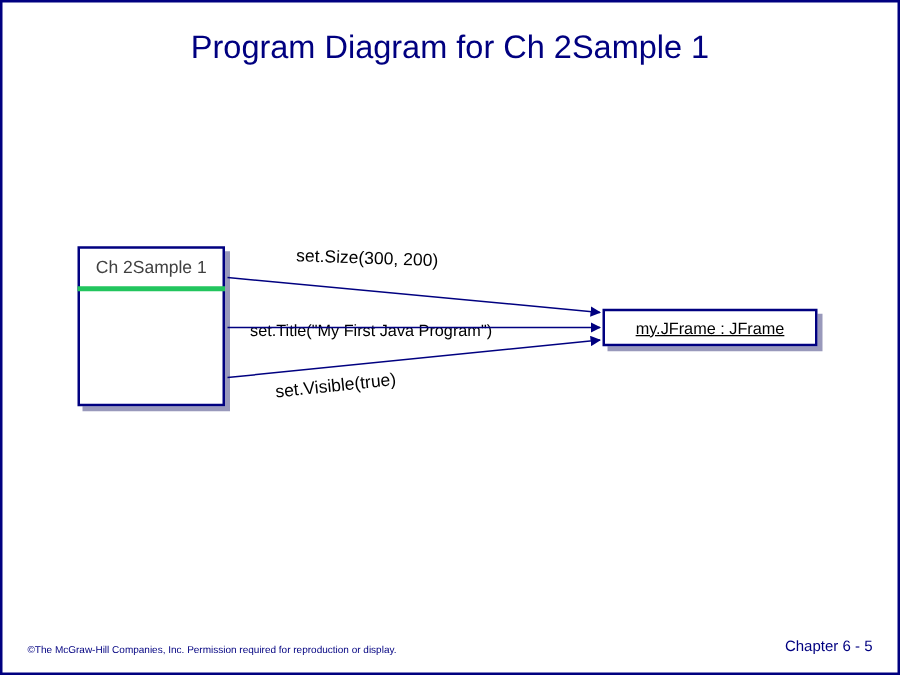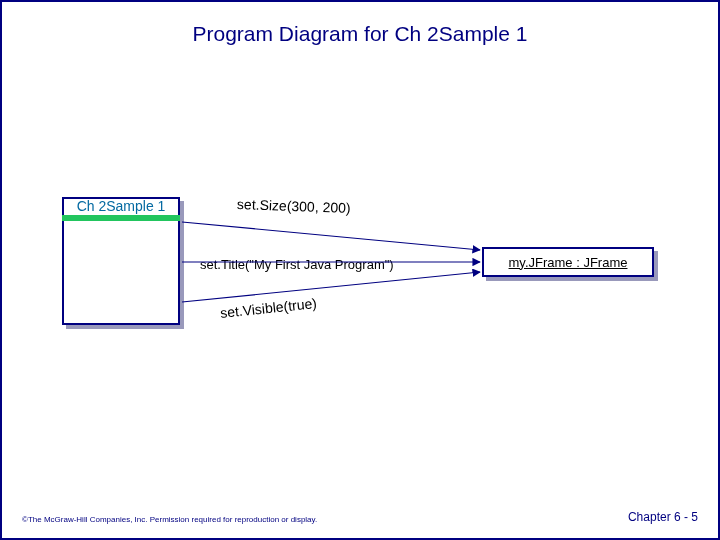--- a/index.html
+++ b/index.html
@@ -17,21 +17,21 @@
     height: 540px;
     box-sizing: border-box;
     border: 2px solid #000080;
   }
   .title {
     position: absolute;
     top: 20px;
     left: 0;
     right: 0;
     text-align: center;
-    font-size: 21px;
+    font-size: 26px;
     color: #000080;
   }
   .box {
     position: absolute;
     background: #ffffff;
     border: 2px solid #000080;
     box-shadow: 4px 4px 0 #9999bb;
     display: flex;
     align-items: center;
     justify-content: center;
@@ -45,27 +45,27 @@
     left: 60px;
     top: 195px;
     width: 118px;
     height: 128px;
   }
   .left-label {
     position: absolute;
     left: 60px;
     top: 195px;
     width: 118px;
-    height: 24px;
+    height: 36px;
     display: flex;
     align-items: center;
     justify-content: center;
     font-size: 14px;
-    color: #0369a1;
-    border-bottom: 6px solid #22c55e;
+    color: #404040;
+    border-bottom: 4px solid #22c55e;
     box-sizing: border-box;
   }
   .right-box {
     left: 480px;
     top: 245px;
     width: 172px;
     height: 30px;
     font-size: 13px;
     text-decoration: underline;
   }

